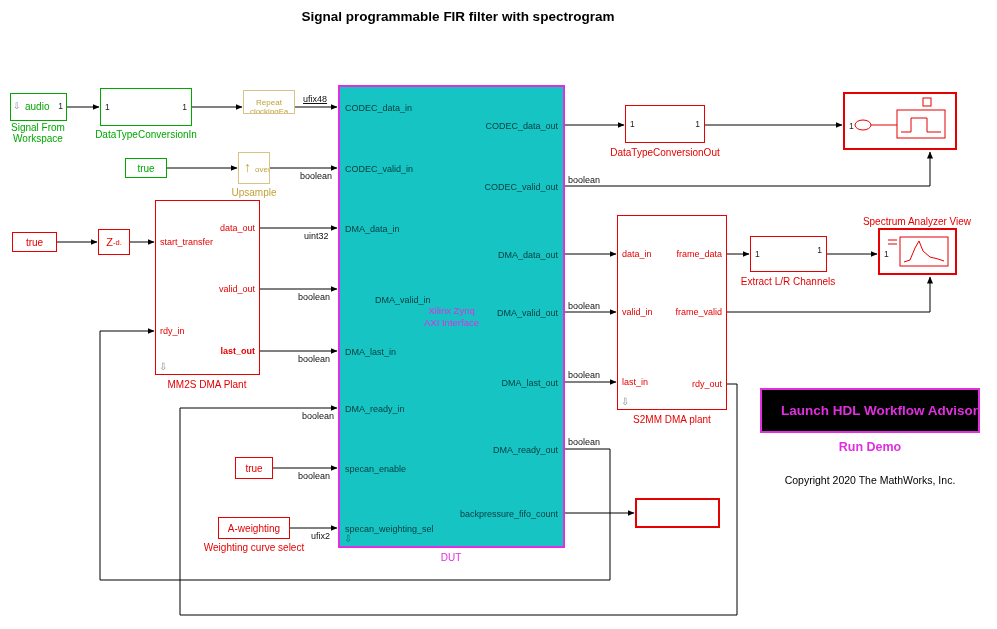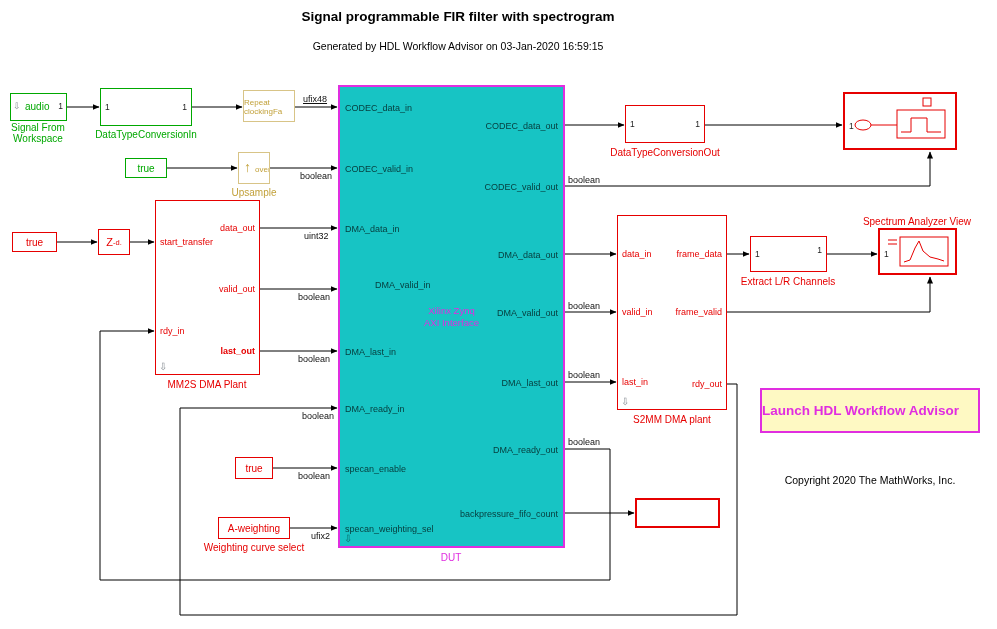--- a/index.html
+++ b/index.html
@@ -16,21 +16,21 @@
   .pnum{position:absolute;font-size:8.5px;color:#222;}
   .plabel{position:absolute;font-size:9px;white-space:nowrap;}
   .badge{position:absolute;font-size:10px;color:#8a9096;}
   #dut{background:#17c4c4;border:2px solid #e02ee0;}
   #dut .plabel{color:#063c3c;}
   .dut-title{position:absolute;width:100%;text-align:center;color:#e02ee0;font-size:9.5px;line-height:12px;}
   .wires{position:absolute;left:0;top:0;}
   .wire{fill:none;stroke:#000;stroke-width:1;}
   .title{position:absolute;left:158px;top:9px;width:600px;text-align:center;font-size:13.5px;font-weight:bold;color:#000;}
   .subtitle{position:absolute;left:158px;top:40px;width:600px;text-align:center;font-size:10.5px;color:#000;}
-  #launch-btn{left:760px;top:388px;width:220px;height:45px;background:#fef9c3;border:2px solid #e02ee0;display:flex;align-items:center;justify-content:flex-start;}
+  #launch-btn{left:760px;top:388px;width:220px;height:45px;background:#000000;border:2px solid #e02ee0;display:flex;align-items:center;justify-content:flex-end;}
   #launch-btn span{color:#e02ee0;font-weight:bold;font-size:13.5px;}
   .rundemo{position:absolute;left:760px;top:440px;width:220px;text-align:center;color:#e02ee0;font-weight:bold;font-size:12.5px;}
   .copyright{position:absolute;left:745px;top:474px;width:250px;text-align:center;color:#000;font-size:10.5px;}
   sup{font-size:7.5px;}
 </style>
 </head>
 <body>
 
 <div id="canvas">
 
@@ -60,37 +60,36 @@
     <polyline class="wire" points="565,254 616,254" marker-end="url(#arr)"></polyline>
     <polyline class="wire" points="565,312 616,312" marker-end="url(#arr)"></polyline>
     <polyline class="wire" points="565,382 616,382" marker-end="url(#arr)"></polyline>
     <polyline class="wire" points="565,513 634,513" marker-end="url(#arr)"></polyline>
     <polyline class="wire" points="727,254 749,254" marker-end="url(#arr)"></polyline>
     <polyline class="wire" points="827,254 877,254" marker-end="url(#arr)"></polyline>
     <polyline class="wire" points="727,312 930,312 930,277" marker-end="url(#arr)"></polyline>
   </svg>
 
   <div class="title">Signal programmable FIR filter with spectrogram</div>
-  <div class="subtitle">Generated by HDL Workflow Advisor on 03-Jan-2020 16:59:15</div>
 
   <div class="blk bgreen" id="audio" style="left:10px;top:93px;width:57px;height:28px;">
     <span class="badge" style="left:2px;top:7px;font-size:9px;">⇩</span>
     <span class="abs" style="left:14px;top:7px;font-size:10px;">audio</span>
     <span class="pnum" style="right:3px;top:7px;">1</span>
   </div>
   <div class="cap capg" style="left:-12px;top:122px;width:100px;">Signal From
 Workspace</div>
 
   <div class="blk bgreen" style="left:100px;top:88px;width:92px;height:38px;">
     <span class="pnum" style="left:4px;top:13px;">1</span>
     <span class="pnum" style="right:4px;top:13px;">1</span>
   </div>
   <div class="cap capg" style="left:76px;top:129px;width:140px;">DataTypeConversionIn</div>
 
-  <div class="blk btan" style="left:243px;top:90px;width:52px;height:32px;overflow:hidden;font-size:8px;line-height:9px;padding-top:7px;">
+  <div class="blk btan" style="left:243px;top:90px;width:52px;height:24px;overflow:hidden;text-align:center;font-size:8px;line-height:9px;padding-top:7px;">
     <div>Repeat</div>
     <div>clockingFa</div>
   </div>
 
   <div class="blk bgreen flexc" style="left:125px;top:158px;width:42px;height:20px;font-size:10px;">
     <span>true</span>
   </div>
 
   <div class="blk btan" style="left:238px;top:152px;width:32px;height:32px;overflow:hidden;">
     <span class="abs" style="left:5px;top:6px;font-size:14px;font-weight:bold;">↑</span>
@@ -114,21 +113,21 @@
     <span class="plabel" style="right:4px;top:83px;">valid_out</span>
     <span class="plabel" style="right:4px;top:145px;font-weight:bold;">last_out</span>
     <span class="badge" style="left:3px;bottom:2px;">⇩</span>
   </div>
   <div class="cap capr" style="left:147px;top:379px;width:120px;">MM2S DMA Plant</div>
 
   <div class="blk" id="dut" style="left:338px;top:85px;width:227px;height:463px;">
     <span class="plabel" style="left:5px;top:16px;">CODEC_data_in</span>
     <span class="plabel" style="left:5px;top:77px;">CODEC_valid_in</span>
     <span class="plabel" style="left:5px;top:137px;text-align:center;">DMA_data_in</span>
-    <span class="plabel" style="left:5px;top:193px;padding-left:30px;">DMA_valid_in</span>
+    <span class="plabel" style="left:5px;top:208px;padding-left:30px;">DMA_valid_in</span>
     <span class="plabel" style="left:5px;top:260px;">DMA_last_in</span>
     <span class="plabel" style="left:5px;top:317px;">DMA_ready_in</span>
     <span class="plabel" style="left:5px;top:377px;">specan_enable</span>
     <span class="plabel" style="left:5px;top:437px;">specan_weighting_sel</span>
     <span class="plabel" style="right:5px;top:34px;">CODEC_data_out</span>
     <span class="plabel" style="right:5px;top:95px;">CODEC_valid_out</span>
     <span class="plabel" style="right:5px;top:163px;">DMA_data_out</span>
     <span class="plabel" style="right:5px;top:221px;">DMA_valid_out</span>
     <span class="plabel" style="right:5px;top:291px;">DMA_last_out</span>
     <span class="plabel" style="right:5px;top:358px;">DMA_ready_out</span>
@@ -191,20 +190,21 @@
   <div class="blk bred flexc" style="left:218px;top:517px;width:72px;height:22px;font-size:10px;">
     <span>A-weighting</span>
   </div>
   <div class="cap capr" style="left:194px;top:542px;width:120px;">Weighting curve select</div>
 
   <div class="blk bred" style="left:635px;top:498px;width:85px;height:30px;border-width:2px;"></div>
 
   <div class="blk" id="launch-btn">
     <span>Launch HDL Workflow Advisor</span>
   </div>
+  <div class="rundemo">Run Demo</div>
   <div class="copyright">Copyright 2020 The MathWorks, Inc.</div>
 
   <span class="sig" style="left:303px;top:94px;text-decoration:underline;">ufix48</span>
   <span class="sig" style="left:300px;top:171px;">boolean</span>
   <span class="sig" style="left:304px;top:231px;">uint32</span>
   <span class="sig" style="left:298px;top:292px;">boolean</span>
   <span class="sig" style="left:298px;top:354px;">boolean</span>
   <span class="sig" style="left:302px;top:411px;">boolean</span>
   <span class="sig" style="left:298px;top:471px;">boolean</span>
   <span class="sig" style="left:311px;top:531px;">ufix2</span>

